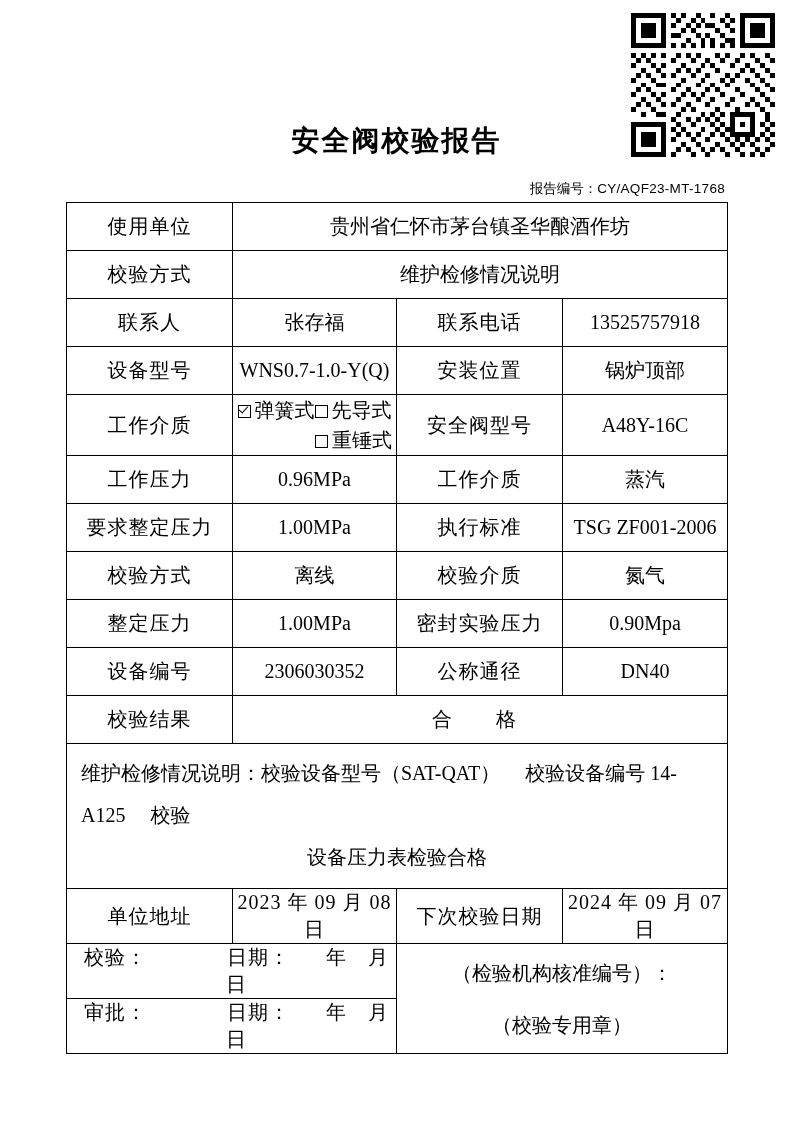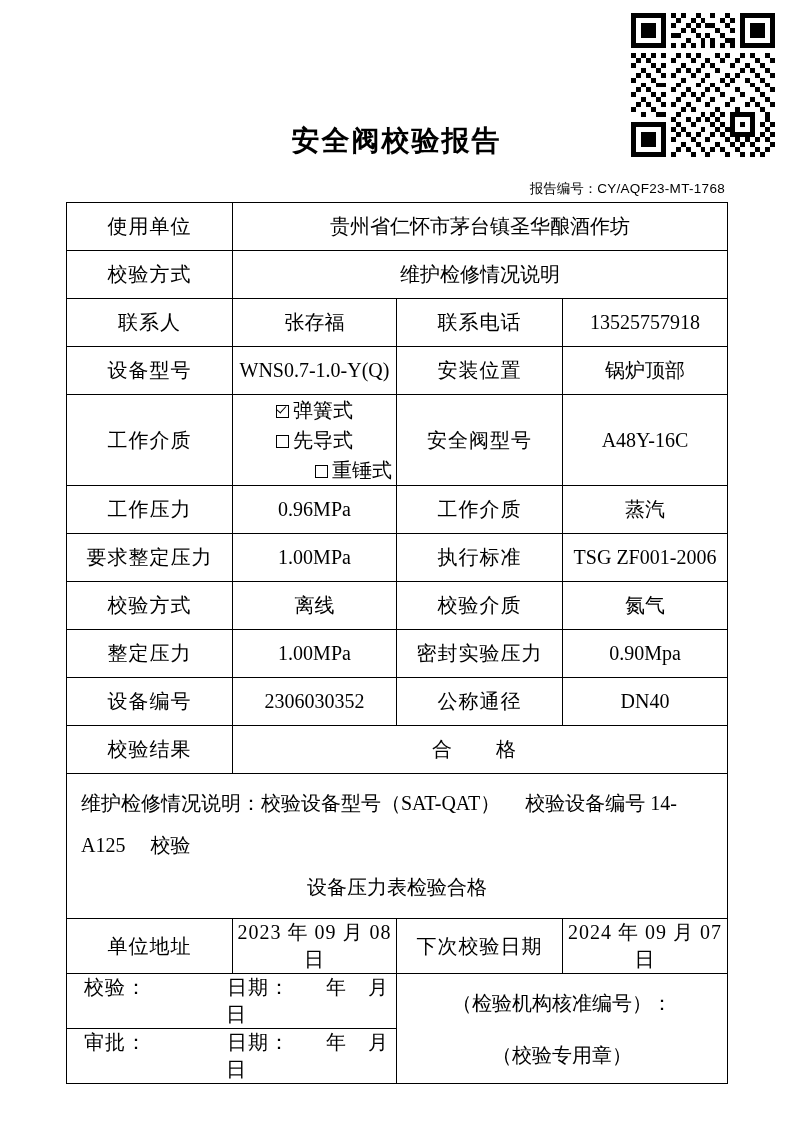--- a/index.html
+++ b/index.html
@@ -89,21 +89,20 @@
 
   
   .valve-type {
     font-size: 14.5px;
     line-height: 1.5;
     padding: 3px 6px;
   }
   .valve-type .row1 {
     display: flex;
     justify-content: center;
-    flex-direction: column;
   }
   .valve-type .row2 {
     display: flex;
     justify-content: flex-end;
     padding-left: 10px;
   }
   .cbx {
     display: inline-block;
     width: 11px;
     height: 11px;

